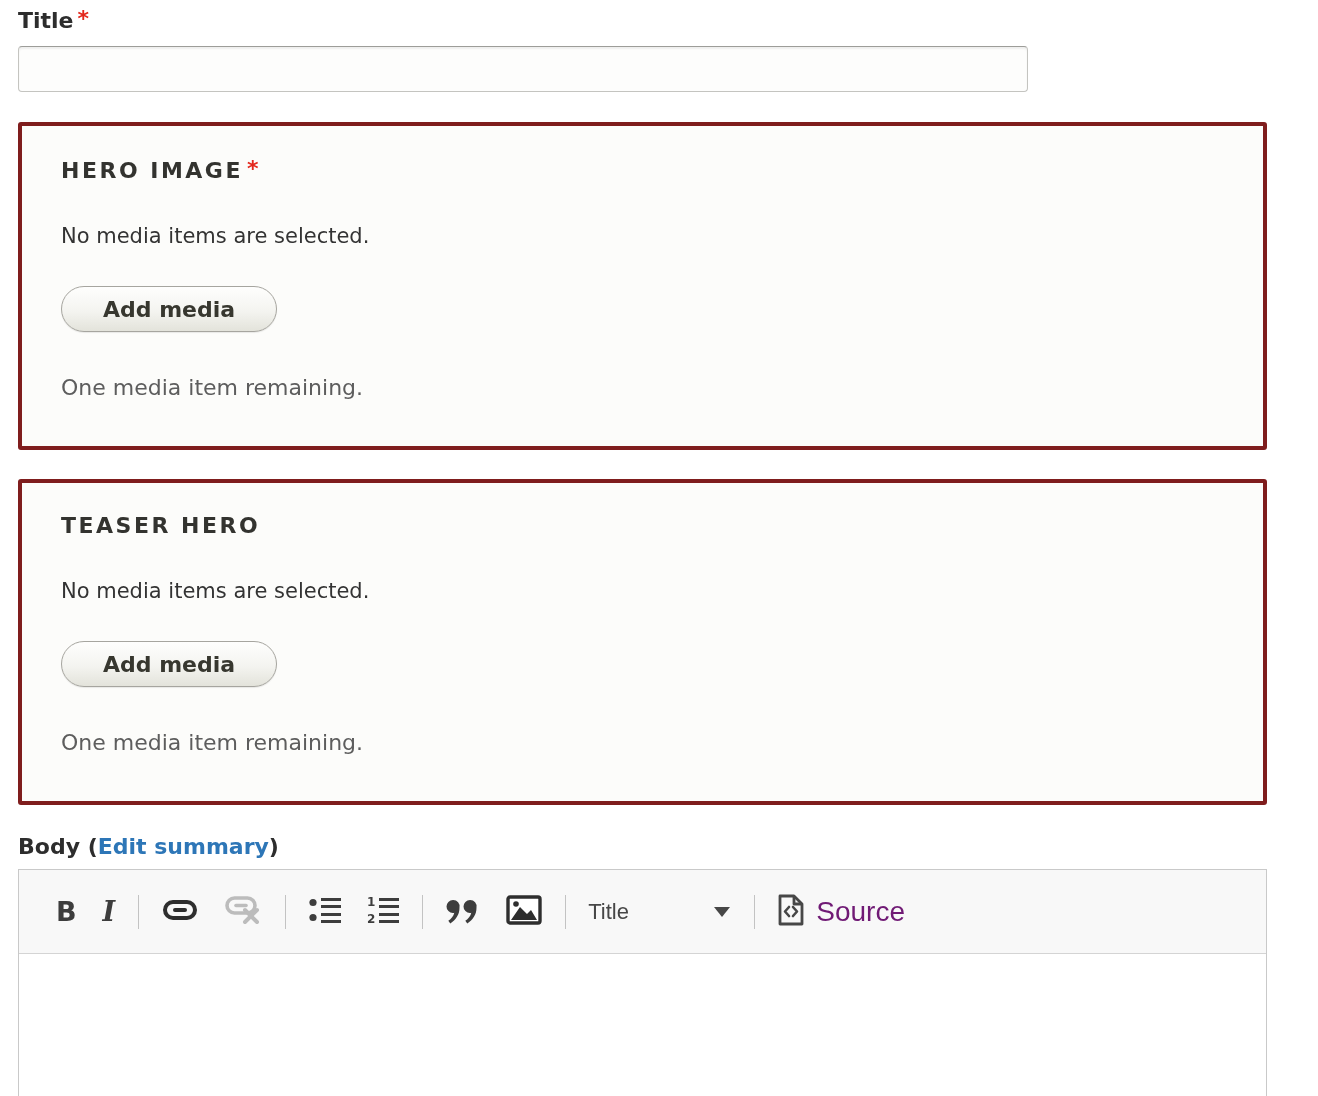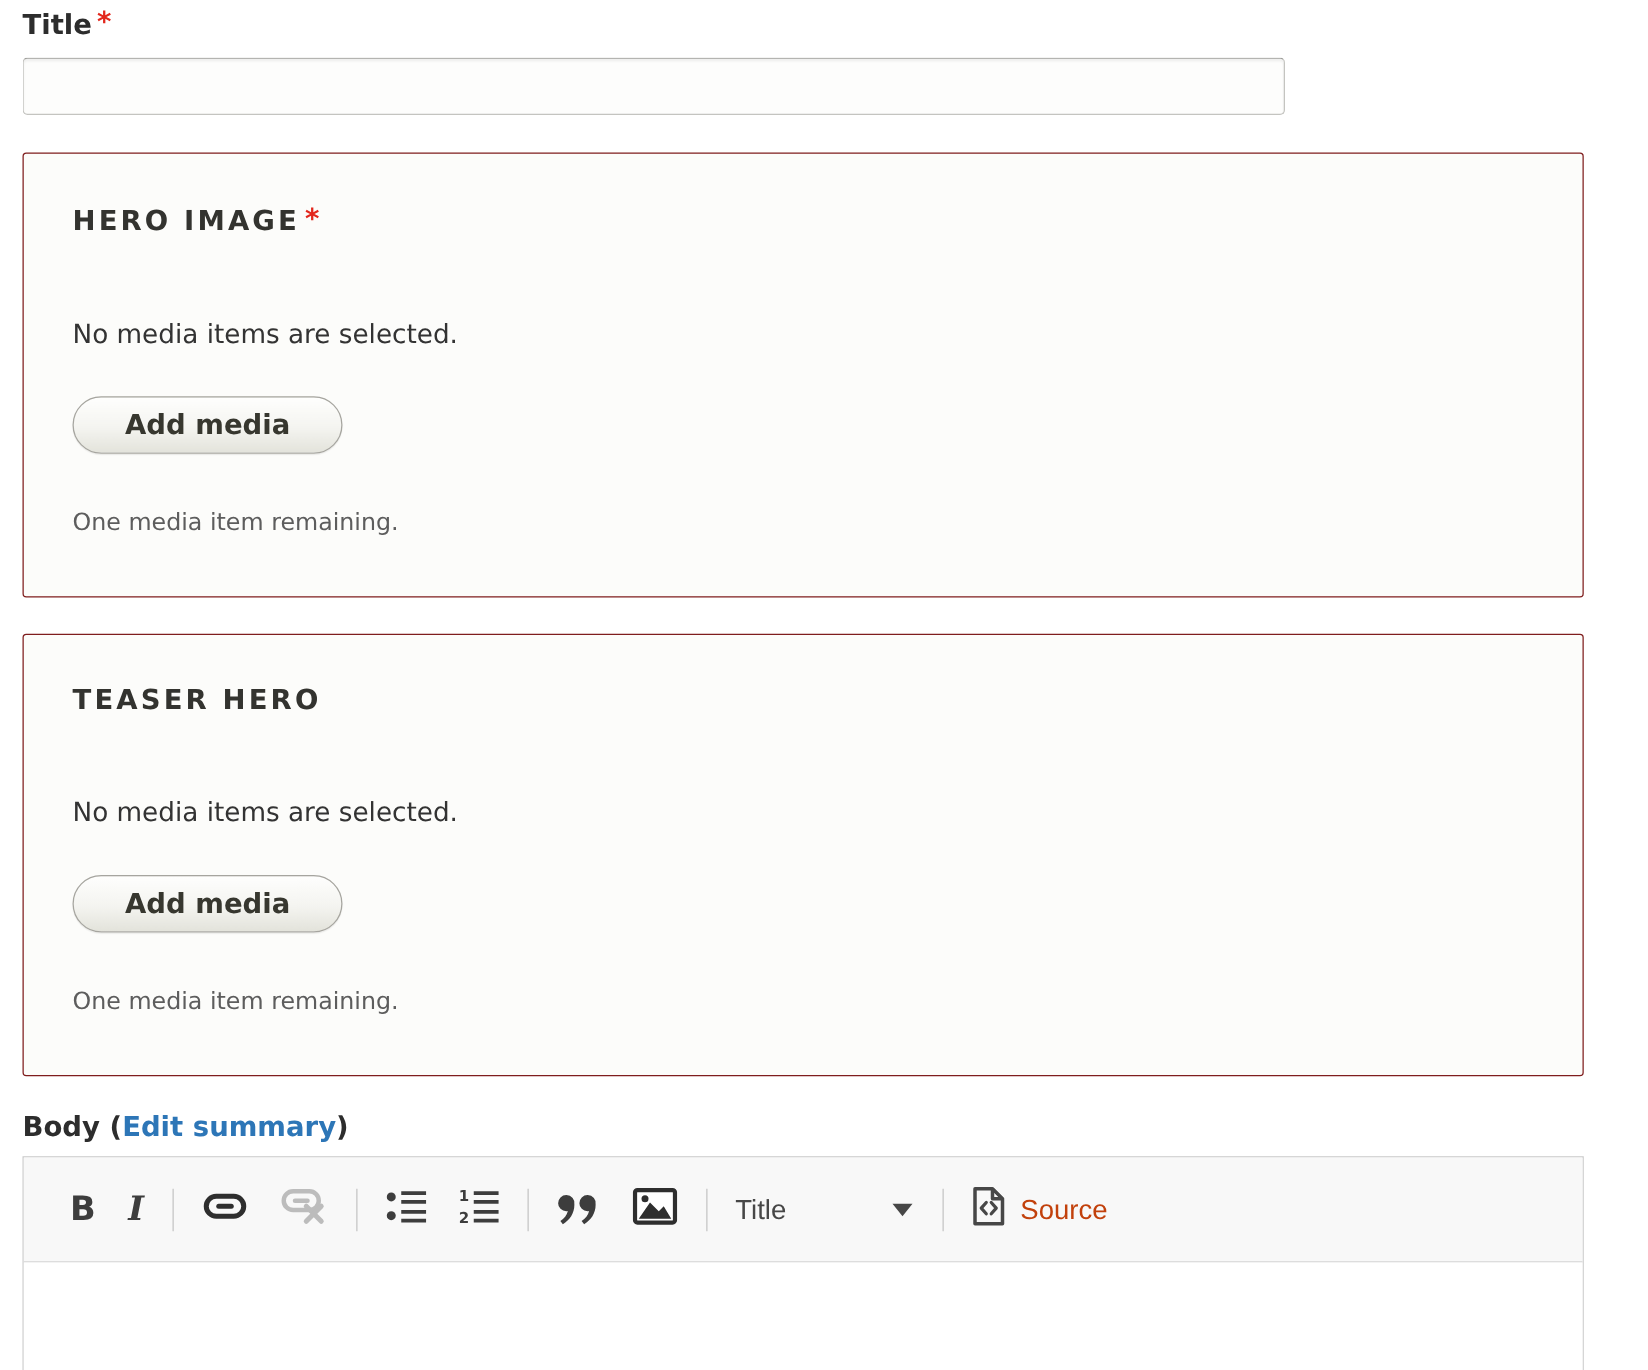--- a/index.html
+++ b/index.html
@@ -13,36 +13,36 @@
   .req { color: #e3271c; font-weight: bold; font-size: 22px; vertical-align: 2px; margin-left: 4px; }
   .text-input {
     display: block; margin-top: 12px; width: 1010px; height: 46px;
     border: 1px solid #c4c4c0; border-top-color: #9d9d99; border-radius: 4px;
     background: #fdfdfc; box-shadow: inset 0 2px 2px rgba(0,0,0,0.06);
     font-size: 21px; padding: 0 12px; color: #333; outline: none;
   }
 
   
   .media-fieldset {
-    margin-top: 30px; width: 1249px; border: 1px solid #7f1d1d; border-radius: 3px;
-    background: #fcfcfa; padding: 40px 39px 46px 39px;
+    margin-top: 30px; width: 1249px; border: 4px solid #7f1d1d; border-radius: 3px;
+    background: #fcfcfa; padding: 30px 39px 46px 39px;
   }
   .media-fieldset + .media-fieldset { margin-top: 29px; }
   .fieldset-legend {
     font-size: 22px; font-weight: bold; letter-spacing: 2.5px; color: #33332f; line-height: 26px;
   }
-  .empty-text { margin-top: 64px; font-size: 21px; color: #333; line-height: 25px; }
+  .empty-text { margin-top: 40px; font-size: 21px; color: #333; line-height: 25px; }
   .add-media-btn {
     margin-top: 37px; display: inline-block; height: 46px; padding: 0 41px;
     border: 1px solid #a6a59f; border-radius: 23px; cursor: pointer;
     background: linear-gradient(to bottom, #fefefd 0%, #f4f4f0 55%, #e3e3db 100%);
     font-family: "DejaVu Sans", sans-serif; font-size: 22px; font-weight: bold; color: #37372f;
     box-shadow: 0 1px 1px rgba(0,0,0,0.08);
   }
-  .remaining-text { margin-top: 43px; font-size: 19px; color: #5d5d5d; line-height: 25px; }
+  .remaining-text { margin-top: 43px; font-size: 22px; color: #5d5d5d; line-height: 25px; }
 
   
   .body-label-row { margin-top: 28px; font-size: 22px; font-weight: bold; color: #2d2d2d; line-height: 27px; }
   .summary-link { color: #2d76b7; text-decoration: none; cursor: pointer; }
 
   
   .editor { margin-top: 9px; width: 1249px; border: 1px solid #c9c9c9; }
   .editor-toolbar {
     height: 84px; background: #f8f8f8; border-bottom: 1px solid #d4d4d4;
     display: flex; align-items: center; padding-left: 24px;
@@ -56,21 +56,21 @@
   .tb-bold { font-family: "DejaVu Sans", sans-serif; font-weight: bold; font-size: 27px; color: #3d3d3d; }
   .tb-italic { font-family: "DejaVu Serif", serif; font-style: italic; font-weight: bold; font-size: 27px; color: #3d3d3d; }
   .tb-disabled { opacity: 1; cursor: default; }
   .quote-svg { display: block; }
 
   .format-combo { width: 168px; height: 48px; display: flex; align-items: center; justify-content: space-between; padding: 0 14px 0 12px; cursor: pointer; }
   .format-label { font-size: 22px; color: #474747; }
   .caret-down { width: 0; height: 0; border-left: 8px solid transparent; border-right: 8px solid transparent; border-top: 10px solid #474747; }
 
   .source-btn { display: flex; align-items: center; gap: 11px; height: 48px; padding: 0 12px; cursor: pointer; }
-  .source-label { font-size: 22px; color: #c2410c; }
+  .source-label { font-size: 28px; color: #701a75; }
 
   .editor-content { height: 160px; background: #fff; }
 </style>
 </head>
 <body>
 
 <div class="page">
 
   <div class="field-title">
     <label class="field-label"><span>Title</span><span class="req">*</span></label>

